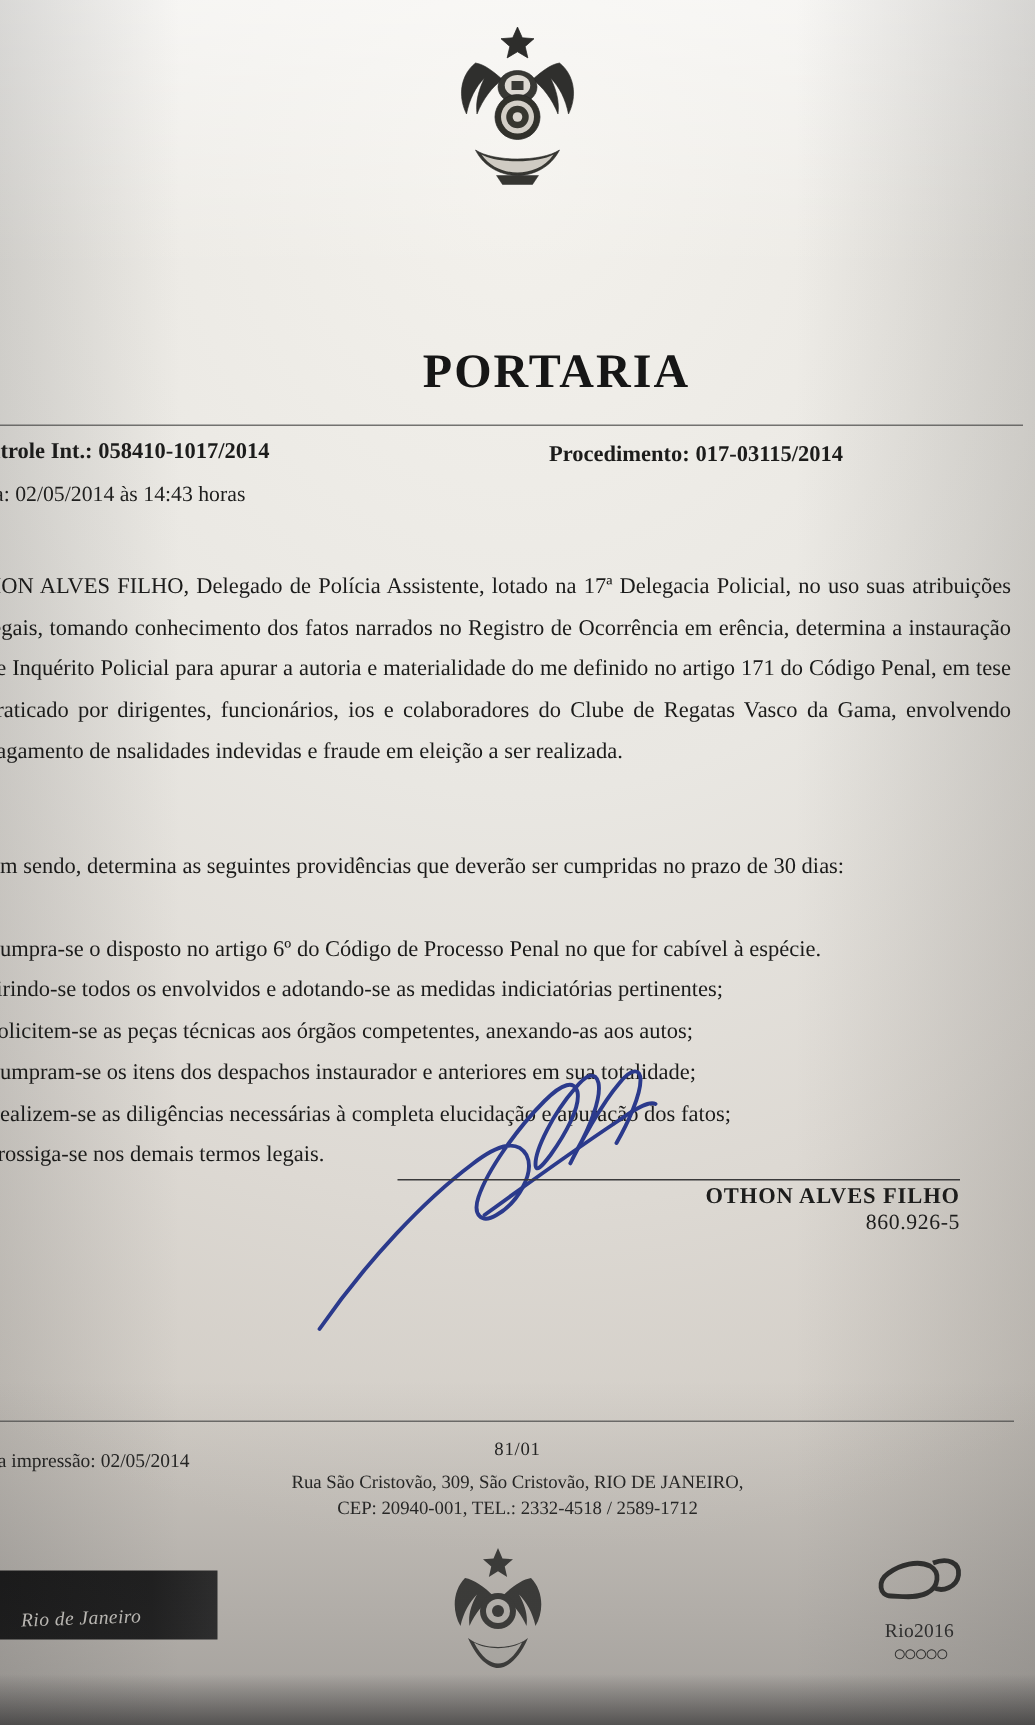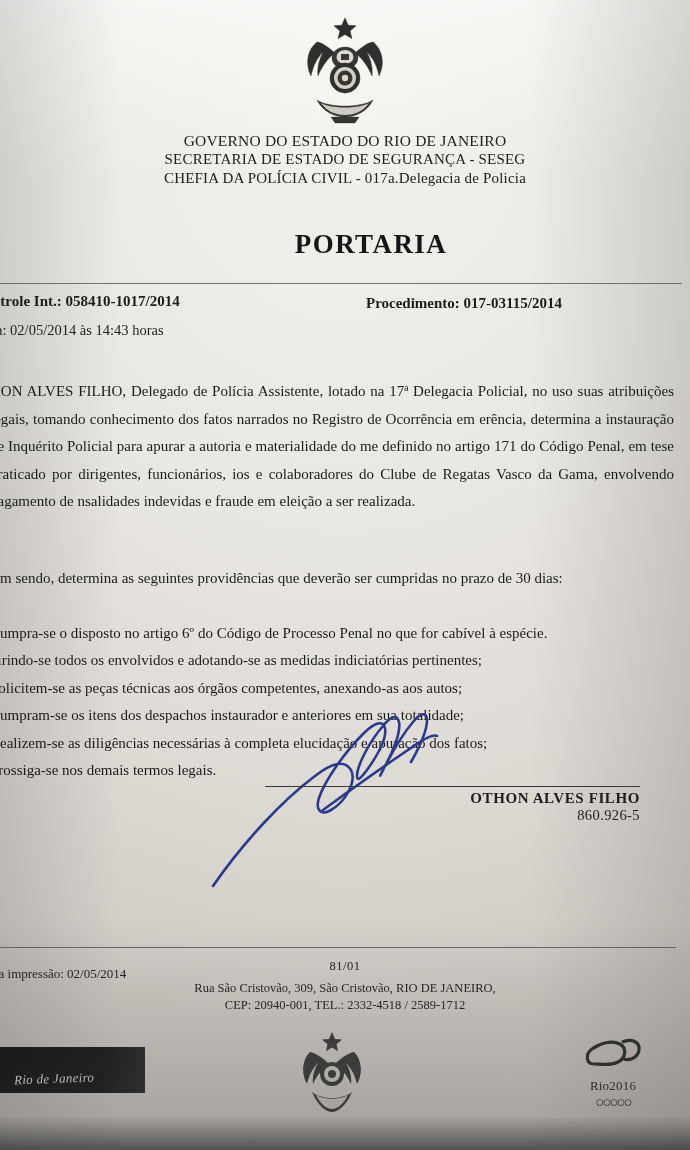--- a/index.html
+++ b/index.html
@@ -77,21 +77,21 @@
   .header .l1 { font-size: 15.5px; }
   .header .l2 { font-size: 15px; }
   .header .l3 { font-size: 15px; }
 
   
   .title {
     position: absolute;
     left: 12px; right: 0;
     top: 229px;
     text-align: center;
-    font-size: 27px;
+    font-size: 32px;
     font-weight: bold;
     letter-spacing: 1.4px;
     color: #161616;
     padding-left: 40px;
   }
 
   .rule {
     position: absolute;
     height: 1px;
     background: #4a4a48;
@@ -287,25 +287,20 @@
 
           <path d="M20 84 C32 92 64 92 76 84 C70 96 58 101 48 101 C38 101 26 96 20 84 Z" fill="#3a3a36" stroke-width="0.4"></path>
           <path d="M24 87 C34 93 62 93 72 87 C66 96 56 99 48 99 C40 99 30 96 24 87 Z" fill="#cbc7c0" stroke="none"></path>
 
           <path d="M34 101 h28 l-4 6 h-20 z" fill="#393935" stroke-width="0.3"></path>
         </g>
       </svg>
     </div>
   </div>
 
-  <div class="header">
-    <div class="l1">GOVERNO DO ESTADO DO RIO DE JANEIRO</div>
-    <div class="l2">SECRETARIA DE ESTADO DE SEGURANÇA - SESEG</div>
-    <div class="l3">CHEFIA DA POLÍCIA CIVIL - 017a.Delegacia de Policia</div>
-  </div>
 
   <div class="title">PORTARIA</div>
 
   <div class="rule rule1"></div>
 
   <div class="ctrl-left">ntrole Int.: 058410-1017/2014</div>
   <div class="ctrl-right">Procedimento: 017-03115/2014</div>
   <div class="ctrl-date">ta: 02/05/2014 às 14:43 horas</div>
 
   <div class="body-text">

